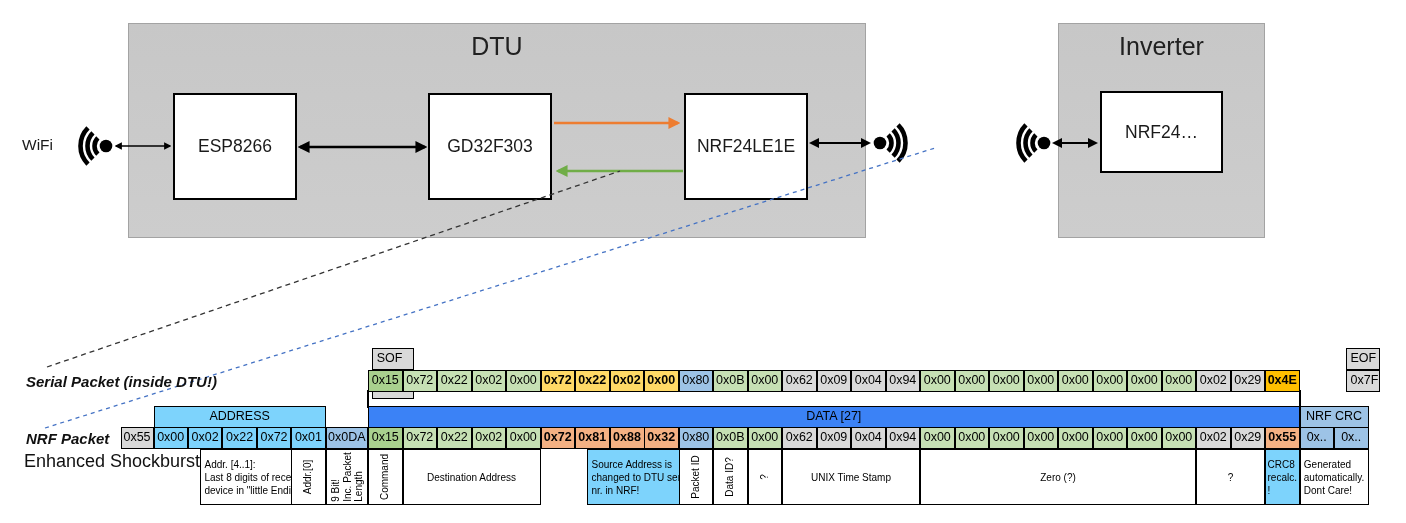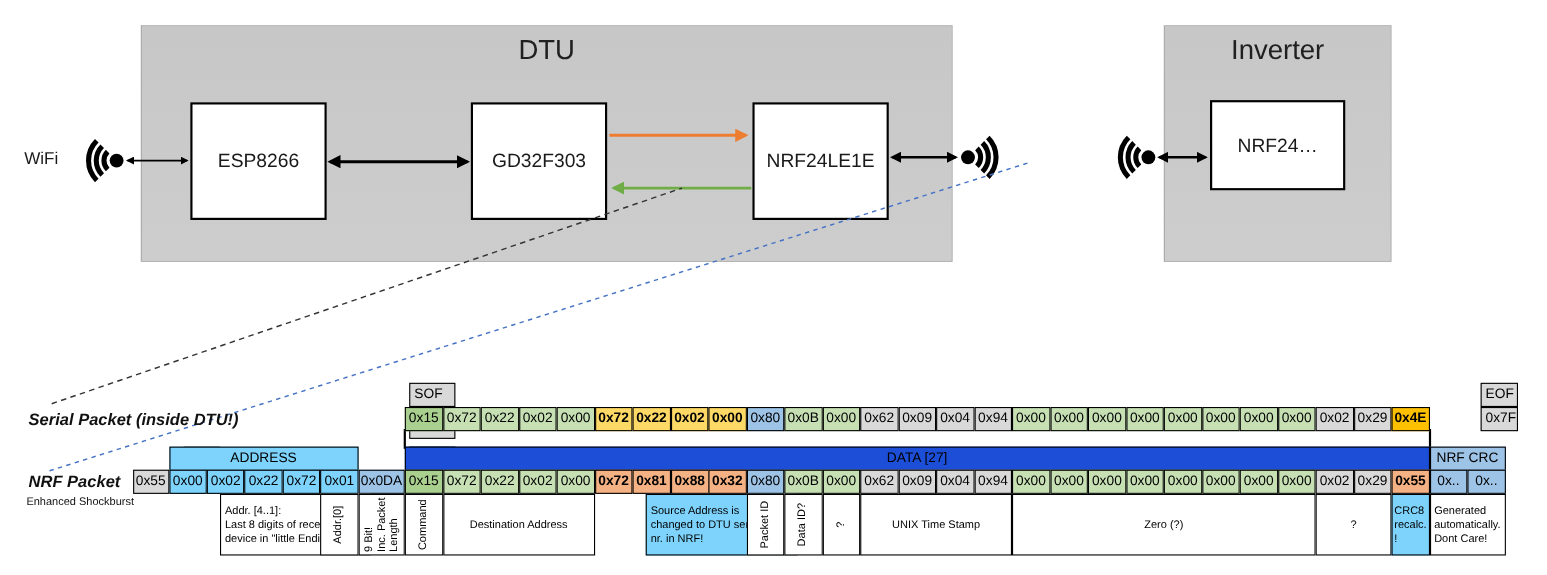--- a/index.html
+++ b/index.html
@@ -8,36 +8,36 @@
   .absbox{position:absolute;box-sizing:border-box;}
   .grayzone{background:linear-gradient(180deg,#C7C7C7,#CDCDCD);border:1px solid #A3A3A3;}
   .zonetitle{position:absolute;top:8px;left:0;width:100%;text-align:center;font-size:25px;color:#202020;}
   .chip{position:absolute;box-sizing:border-box;background:#fff;border:2.2px solid #000;
         display:flex;align-items:center;justify-content:center;font-size:17.5px;color:#1a1a1a;}
   #wifi-label{position:absolute;left:22px;top:136px;font-size:15.5px;color:#1a1a1a;}
   #overlay{position:absolute;left:0;top:0;width:1406px;height:523px;pointer-events:none;}
 
   
   .pktlabel{position:absolute;font-size:15px;font-weight:bold;font-style:italic;color:#111;}
-  #shockburst{position:absolute;left:24px;top:451px;font-size:10px;color:#111;}
+  #shockburst{position:absolute;left:24px;top:451px;font-size:18px;color:#111;}
 
   
   .cell{position:absolute;box-sizing:border-box;border:1px solid #000;display:flex;
         align-items:center;justify-content:center;font-size:12.5px;line-height:1.1;
         white-space:pre-line;overflow:hidden;color:#000;background:#fff;}
   .cell.bold{font-weight:bold;}
   .cell.leftal{justify-content:flex-start;padding-left:4px;text-align:left;margin-left:46px;}
   .cell.anno{font-size:10px;line-height:1.3;}
   .cell.vcell > span{position:absolute;left:50%;top:50%;
         transform:translate(-50%,-50%) rotate(-90deg);white-space:pre;
         font-size:10px;line-height:1.15;text-align:left;}
   .c-gray{background:#D9D9D9;} .c-gdark{background:#A9D08E;text-align:right;} .c-glight{background:#C6E0B4;}
   .c-yellow{background:#7dd3fc;} .c-ylw2{background:#FFD966;} .c-gold{background:#FFC000;}
   .c-blue{background:#9DC3E6;} .c-salmon{background:#F4B183;} .c-salmonlt{background:#7dd3fc;}
-  .c-ltgray{background:#1d4ed8;} .c-white{background:#FFFFFF;}
+  .c-ltgray{background:#3b82f6;} .c-white{background:#FFFFFF;}
 </style>
 </head>
 <body>
 
 <div id="canvas">
 
   <div id="wifi-label">WiFi</div>
 
   <div class="absbox grayzone" style="left:128px;top:23px;width:738px;height:215px;">
     <div class="zonetitle">DTU</div>

